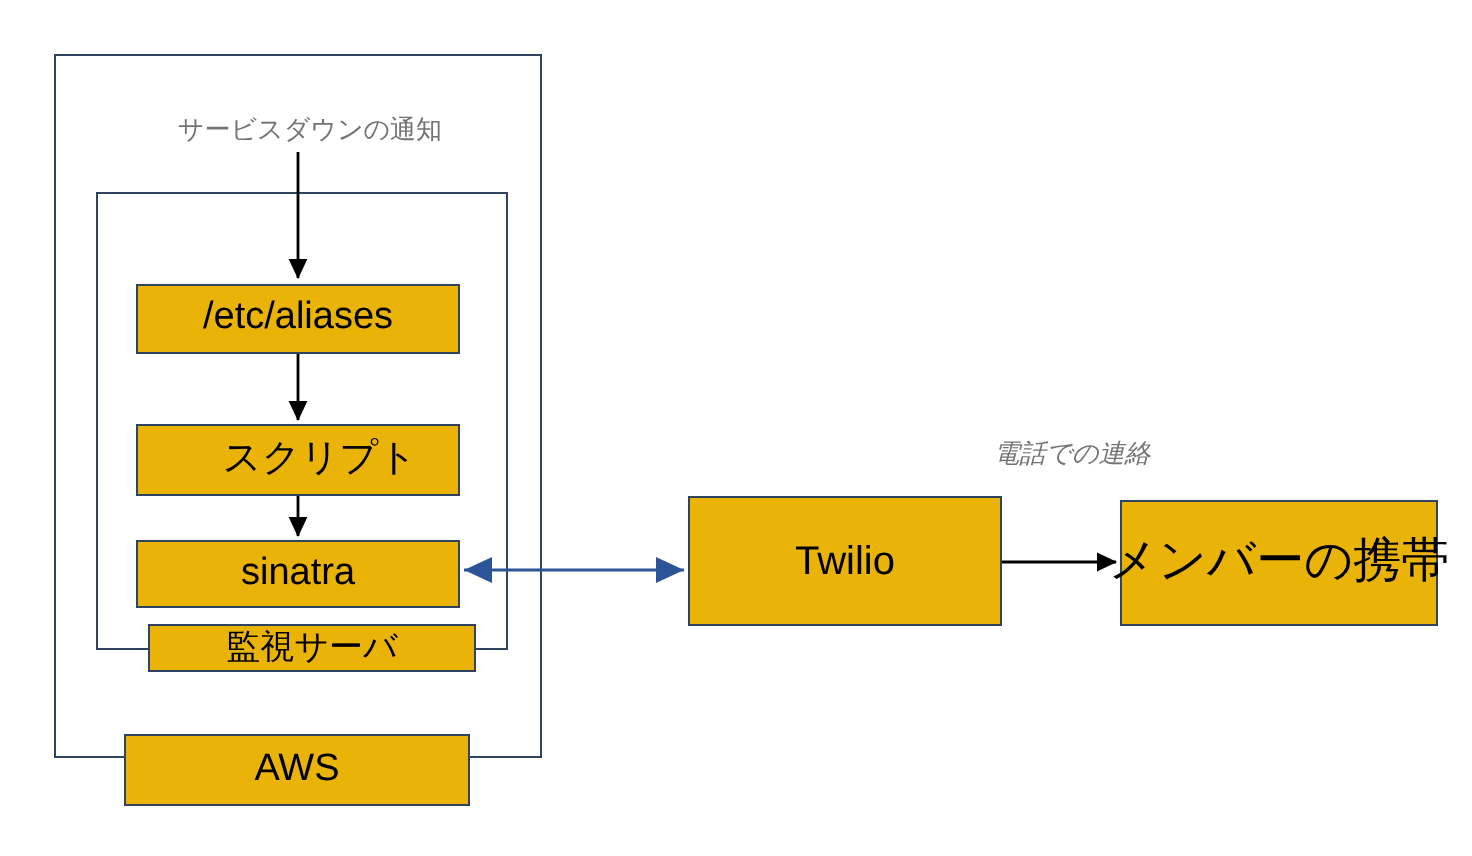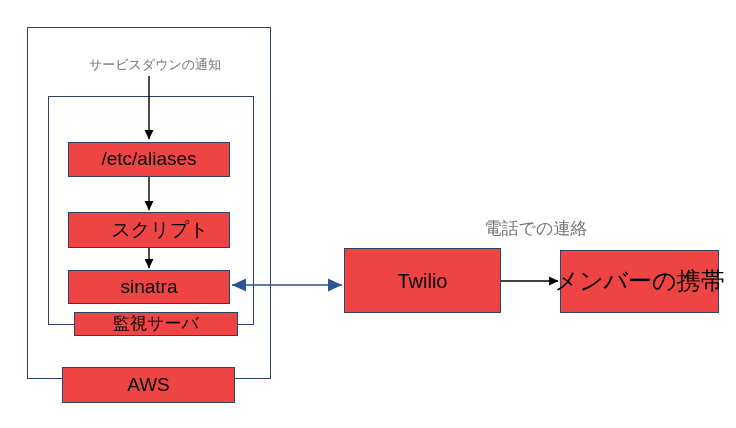--- a/index.html
+++ b/index.html
@@ -16,21 +16,21 @@
     width: 736px;
     height: 428px;
     background: #ffffff;
     overflow: hidden;
   }
   
   .box {
     position: absolute;
     box-sizing: border-box;
     border: 1px solid #2e4460;
-    background: #ef4444;
+    background: #eab308;
     display: flex;
     align-items: center;
     justify-content: center;
     text-align: center;
     color: #000000;
   }
   .box-label {
     display: block;
     line-height: 1.1;
     white-space: nowrap;
@@ -67,21 +67,21 @@
   #box-script     { left: 68px;  top: 212px; width: 162px; height: 36px; font-size: 19px; padding-left: 22px; }
   #box-sinatra    { left: 68px;  top: 270px; width: 162px; height: 34px; font-size: 19px; }
 
   #box-monitor-label { left: 74px; top: 312px; width: 164px; height: 24px; font-size: 17px; }
   #box-aws-label     { left: 62px; top: 367px; width: 173px; height: 36px; font-size: 19px; }
 
   #box-twilio     { left: 344px; top: 248px; width: 157px; height: 65px; font-size: 20px; }
   #box-phone      { left: 560px; top: 250px; width: 159px; height: 63px; font-size: 24px; }
 
   #cap-service-down { left: 60px;  top: 58px;  width: 190px; font-size: 13px; }
-  #cap-phone-call   { left: 476px; top: 220px; width: 120px; font-size: 17px; }
+  #cap-phone-call   { left: 476px; top: 220px; width: 120px; font-size: 13px; font-style: italic; }
 </style>
 </head>
 <body>
 
 <div id="canvas">
 
   <div class="group" id="aws-outer"></div>
   <div class="group" id="monitor-outer"></div>
 
   <svg id="connectors" viewBox="0 0 736 428" xmlns="http://www.w3.org/2000/svg">

